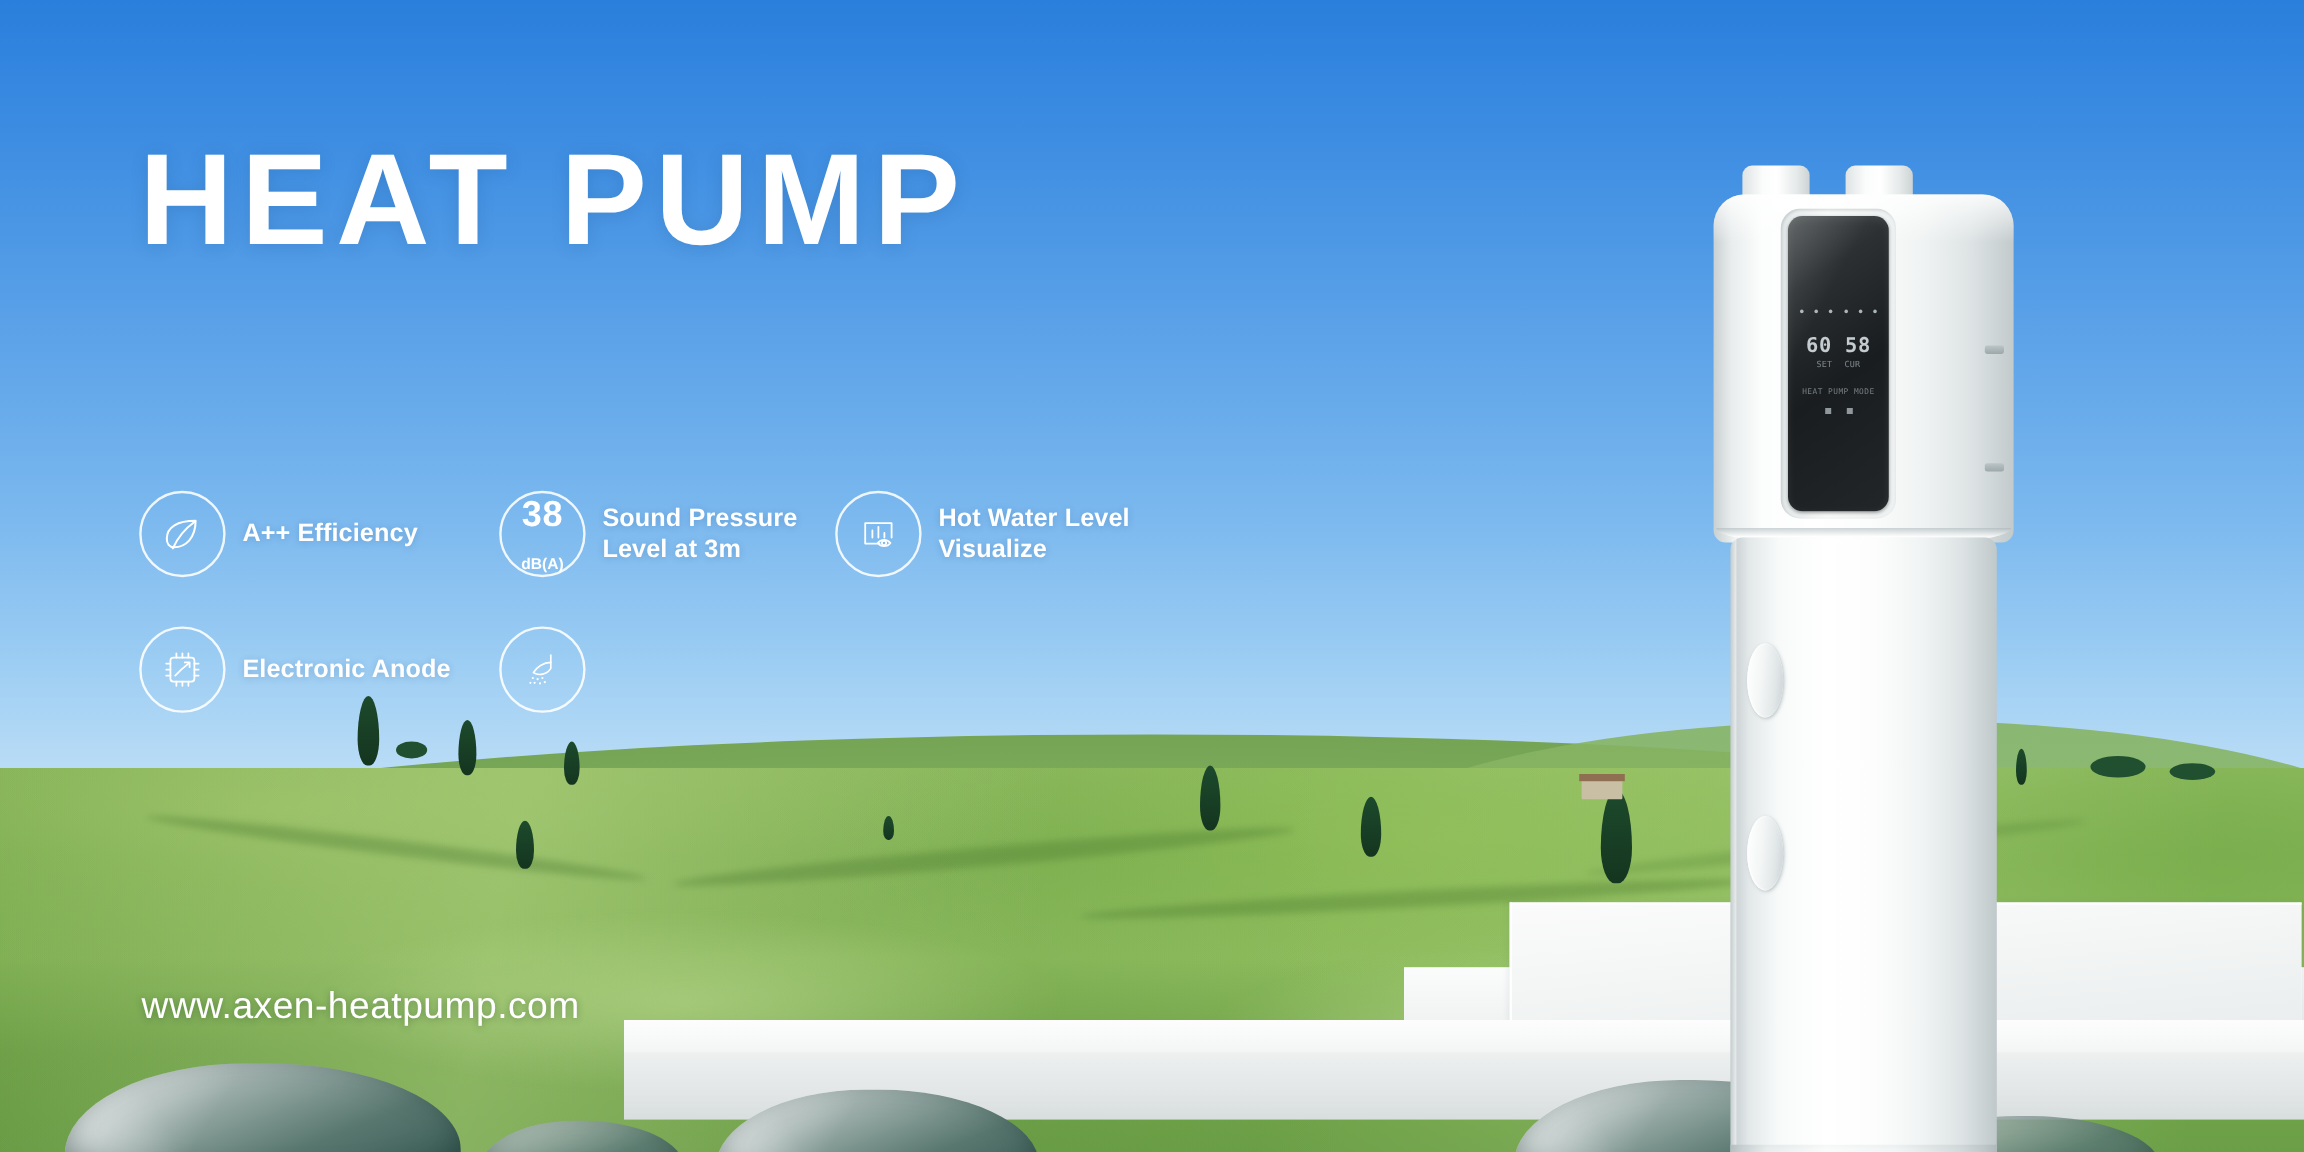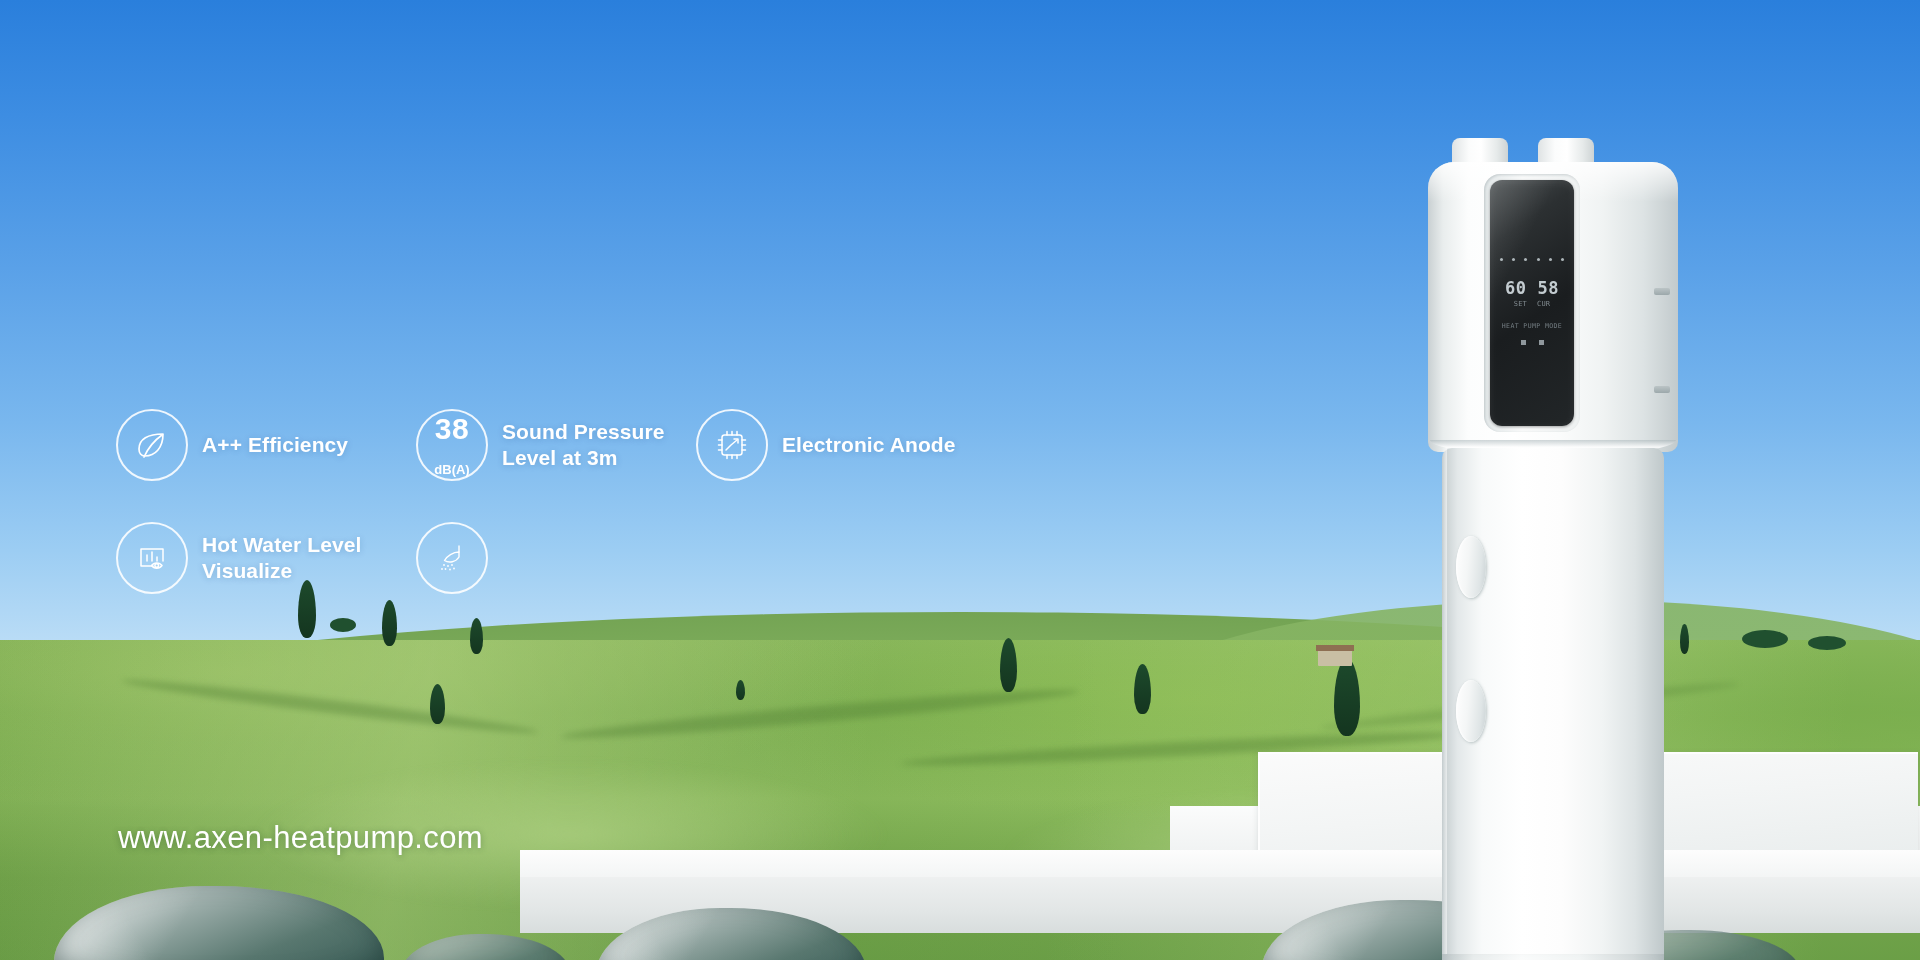--- a/index.html
+++ b/index.html
@@ -374,20 +374,21 @@
 
   </div>
 
   <div class="rock facet" style="left:54px;top:886px;width:330px;height:110px;"></div>
   <div class="rock facet" style="left:596px;top:908px;width:270px;height:96px;"></div>
   <div class="rock facet" style="left:1262px;top:900px;width:300px;height:100px;"></div>
   <div class="rock" style="left:400px;top:934px;width:170px;height:60px;opacity:.9;"></div>
   <div class="rock" style="left:1580px;top:930px;width:220px;height:64px;opacity:.85;"></div>
 
   <div class="headline">
+    <span class="line2">HEAT PUMP</span>
   </div>
 
   <div class="features">
 
     <div class="feature">
       <div class="f-circle">
         <svg width="38" height="38" viewBox="0 0 38 38" fill="none" stroke="#ffffff" stroke-width="1.7" stroke-linecap="round" stroke-linejoin="round">
           <path d="M30 8 C30 22 22 30 12 30 C8 30 6 27 6 23 C6 13 15 8 30 8 Z"></path>
           <path d="M29 9 C22 14 16 20 11 31"></path>
         </svg>
@@ -398,46 +399,46 @@
     <div class="feature">
       <div class="f-circle">
         <div class="f-num">
           <span class="big">38</span>
           <span class="small">dB(A)</span>
         </div>
       </div>
       <div class="f-label">Sound Pressure Level at 3m</div>
     </div>
 
+
+    <div class="feature">
+      <div class="f-circle">
+        <svg width="38" height="38" viewBox="0 0 38 38" fill="none" stroke="#ffffff" stroke-width="1.5" stroke-linecap="round" stroke-linejoin="round">
+          <path d="M8 10 L30 10 L30 22 M8 10 L8 27 L20 27"></path>
+          <path d="M14 22 L14 16 M19 22 L19 13 M24 22 L24 18"></path>
+          <path d="M18.5 26.5 C21 23 26.5 23 29 26.5 C26.5 30 21 30 18.5 26.5 Z"></path>
+          <circle cx="23.7" cy="26.5" r="1.8"></circle>
+        </svg>
+      </div>
+      <div class="f-label">Hot Water Level Visualize</div>
+    </div>
 
     <div class="feature">
       <div class="f-circle">
         <svg width="38" height="38" viewBox="0 0 38 38" fill="none" stroke="#ffffff" stroke-width="1.5" stroke-linecap="round" stroke-linejoin="round">
           <rect x="9" y="9" width="20" height="20" rx="2.5"></rect>
           <path d="M13 24 L18 19 L24 14"></path>
           <path d="M25 13 L25 17 M25 13 L21 13"></path>
           <path d="M14 5.5 L14 9 M19 5.5 L19 9 M24 5.5 L24 9"></path>
           <path d="M14 29 L14 32.5 M19 29 L19 32.5 M24 29 L24 32.5"></path>
           <path d="M5.5 14 L9 14 M5.5 19 L9 19 M5.5 24 L9 24"></path>
           <path d="M29 14 L32.5 14 M29 19 L32.5 19 M29 24 L32.5 24"></path>
         </svg>
       </div>
       <div class="f-label">Electronic Anode</div>
-    </div>
-
-    <div class="feature">
-      <div class="f-circle">
-        <svg width="38" height="38" viewBox="0 0 38 38" fill="none" stroke="#ffffff" stroke-width="1.5" stroke-linecap="round" stroke-linejoin="round">
-          <path d="M8 10 L30 10 L30 22 M8 10 L8 27 L20 27"></path>
-          <path d="M14 22 L14 16 M19 22 L19 13 M24 22 L24 18"></path>
-          <path d="M18.5 26.5 C21 23 26.5 23 29 26.5 C26.5 30 21 30 18.5 26.5 Z"></path>
-          <circle cx="23.7" cy="26.5" r="1.8"></circle>
-        </svg>
-      </div>
-      <div class="f-label">Hot Water Level Visualize</div>
     </div>
 
     <div class="feature">
       <div class="f-circle">
         <svg width="38" height="38" viewBox="0 0 38 38" fill="none" stroke="#ffffff" stroke-width="1.4" stroke-linecap="round" stroke-linejoin="round">
           <path d="M26 7 L26 13"></path>
           <path d="M26 13 C20 13 14 17 11.5 21.5 C16 24.5 23 23 26 18 Z"></path>
           <circle cx="11" cy="26" r="0.9" fill="#fff" stroke="none"></circle>
           <circle cx="15" cy="27" r="0.9" fill="#fff" stroke="none"></circle>
           <circle cx="19" cy="26" r="0.9" fill="#fff" stroke="none"></circle>

